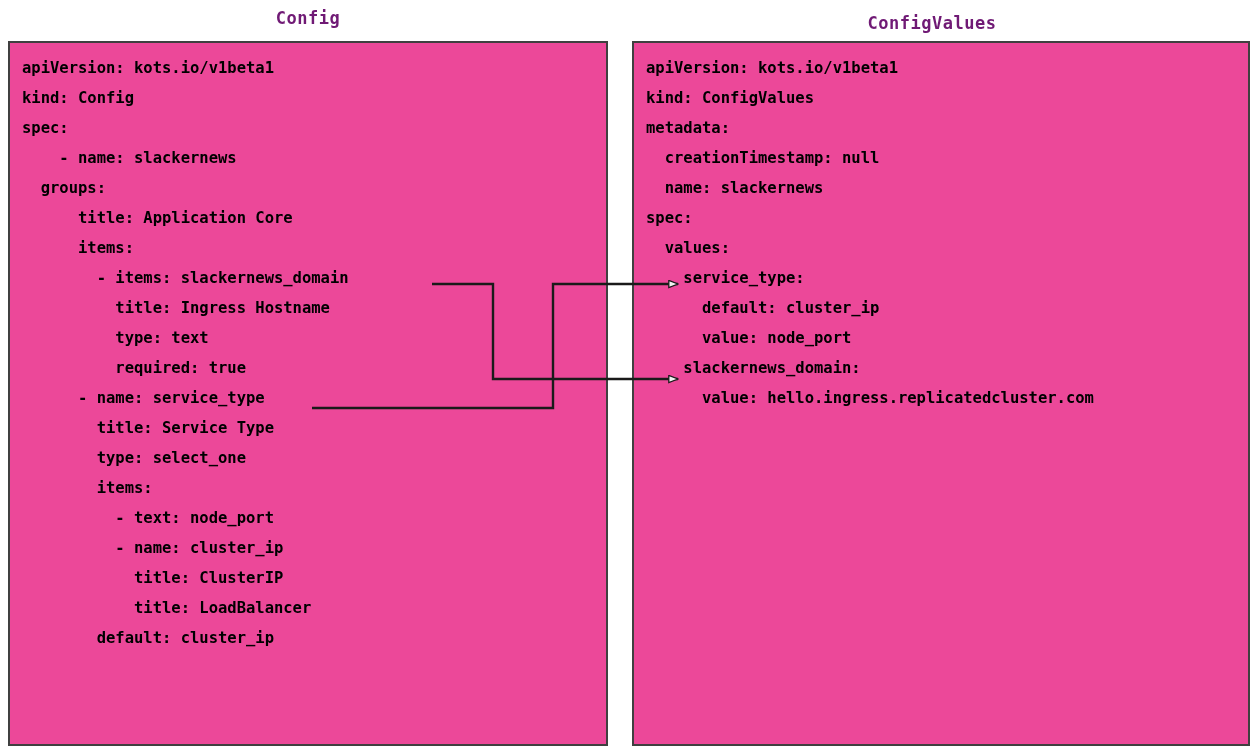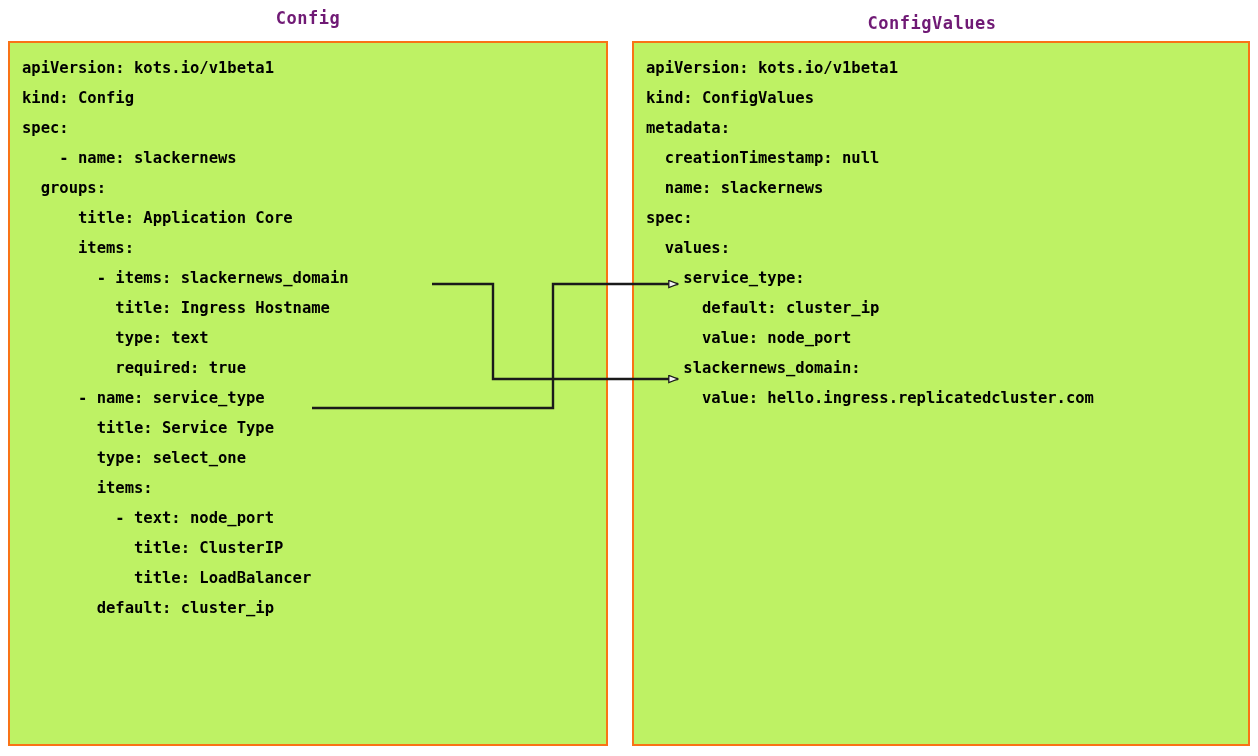--- a/index.html
+++ b/index.html
@@ -31,22 +31,22 @@
     text-align: center;
     letter-spacing: 0.5px;
     white-space: nowrap;
   }
   #title-config  { left: 8px;   top: 8px;  width: 600px; }
   #title-values  { left: 632px; top: 13px;  width: 600px; }
 
   
   .panel {
     position: absolute;
-    background: #bef264;
-    border: 2px solid #f97316;
+    background: #ec4899;
+    border: 2px solid #404040;
     box-sizing: border-box;
   }
   #panel-config {
     left: 8px;
     top: 41px;
     width: 600px;
     height: 705px;
   }
   #panel-values {
     left: 632px;
@@ -102,20 +102,21 @@
         <div class="code-line">      items:</div>
         <div class="code-line">        - items: slackernews_domain</div>
         <div class="code-line">          title: Ingress Hostname</div>
         <div class="code-line">          type: text</div>
         <div class="code-line">          required: true</div>
         <div class="code-line">      - name: service_type</div>
         <div class="code-line">        title: Service Type</div>
         <div class="code-line">        type: select_one</div>
         <div class="code-line">        items:</div>
         <div class="code-line">          - text: node_port</div>
+        <div class="code-line">          - name: cluster_ip</div>
         <div class="code-line">            title: ClusterIP</div>
         <div class="code-line">            title: LoadBalancer</div>
         <div class="code-line">        default: cluster_ip</div>
       </div>
   </div>
 
   <div class="panel" id="panel-values">
     <div class="code-block" id="values-code">
         <div class="code-line">apiVersion: kots.io/v1beta1</div>
         <div class="code-line">kind: ConfigValues</div>

